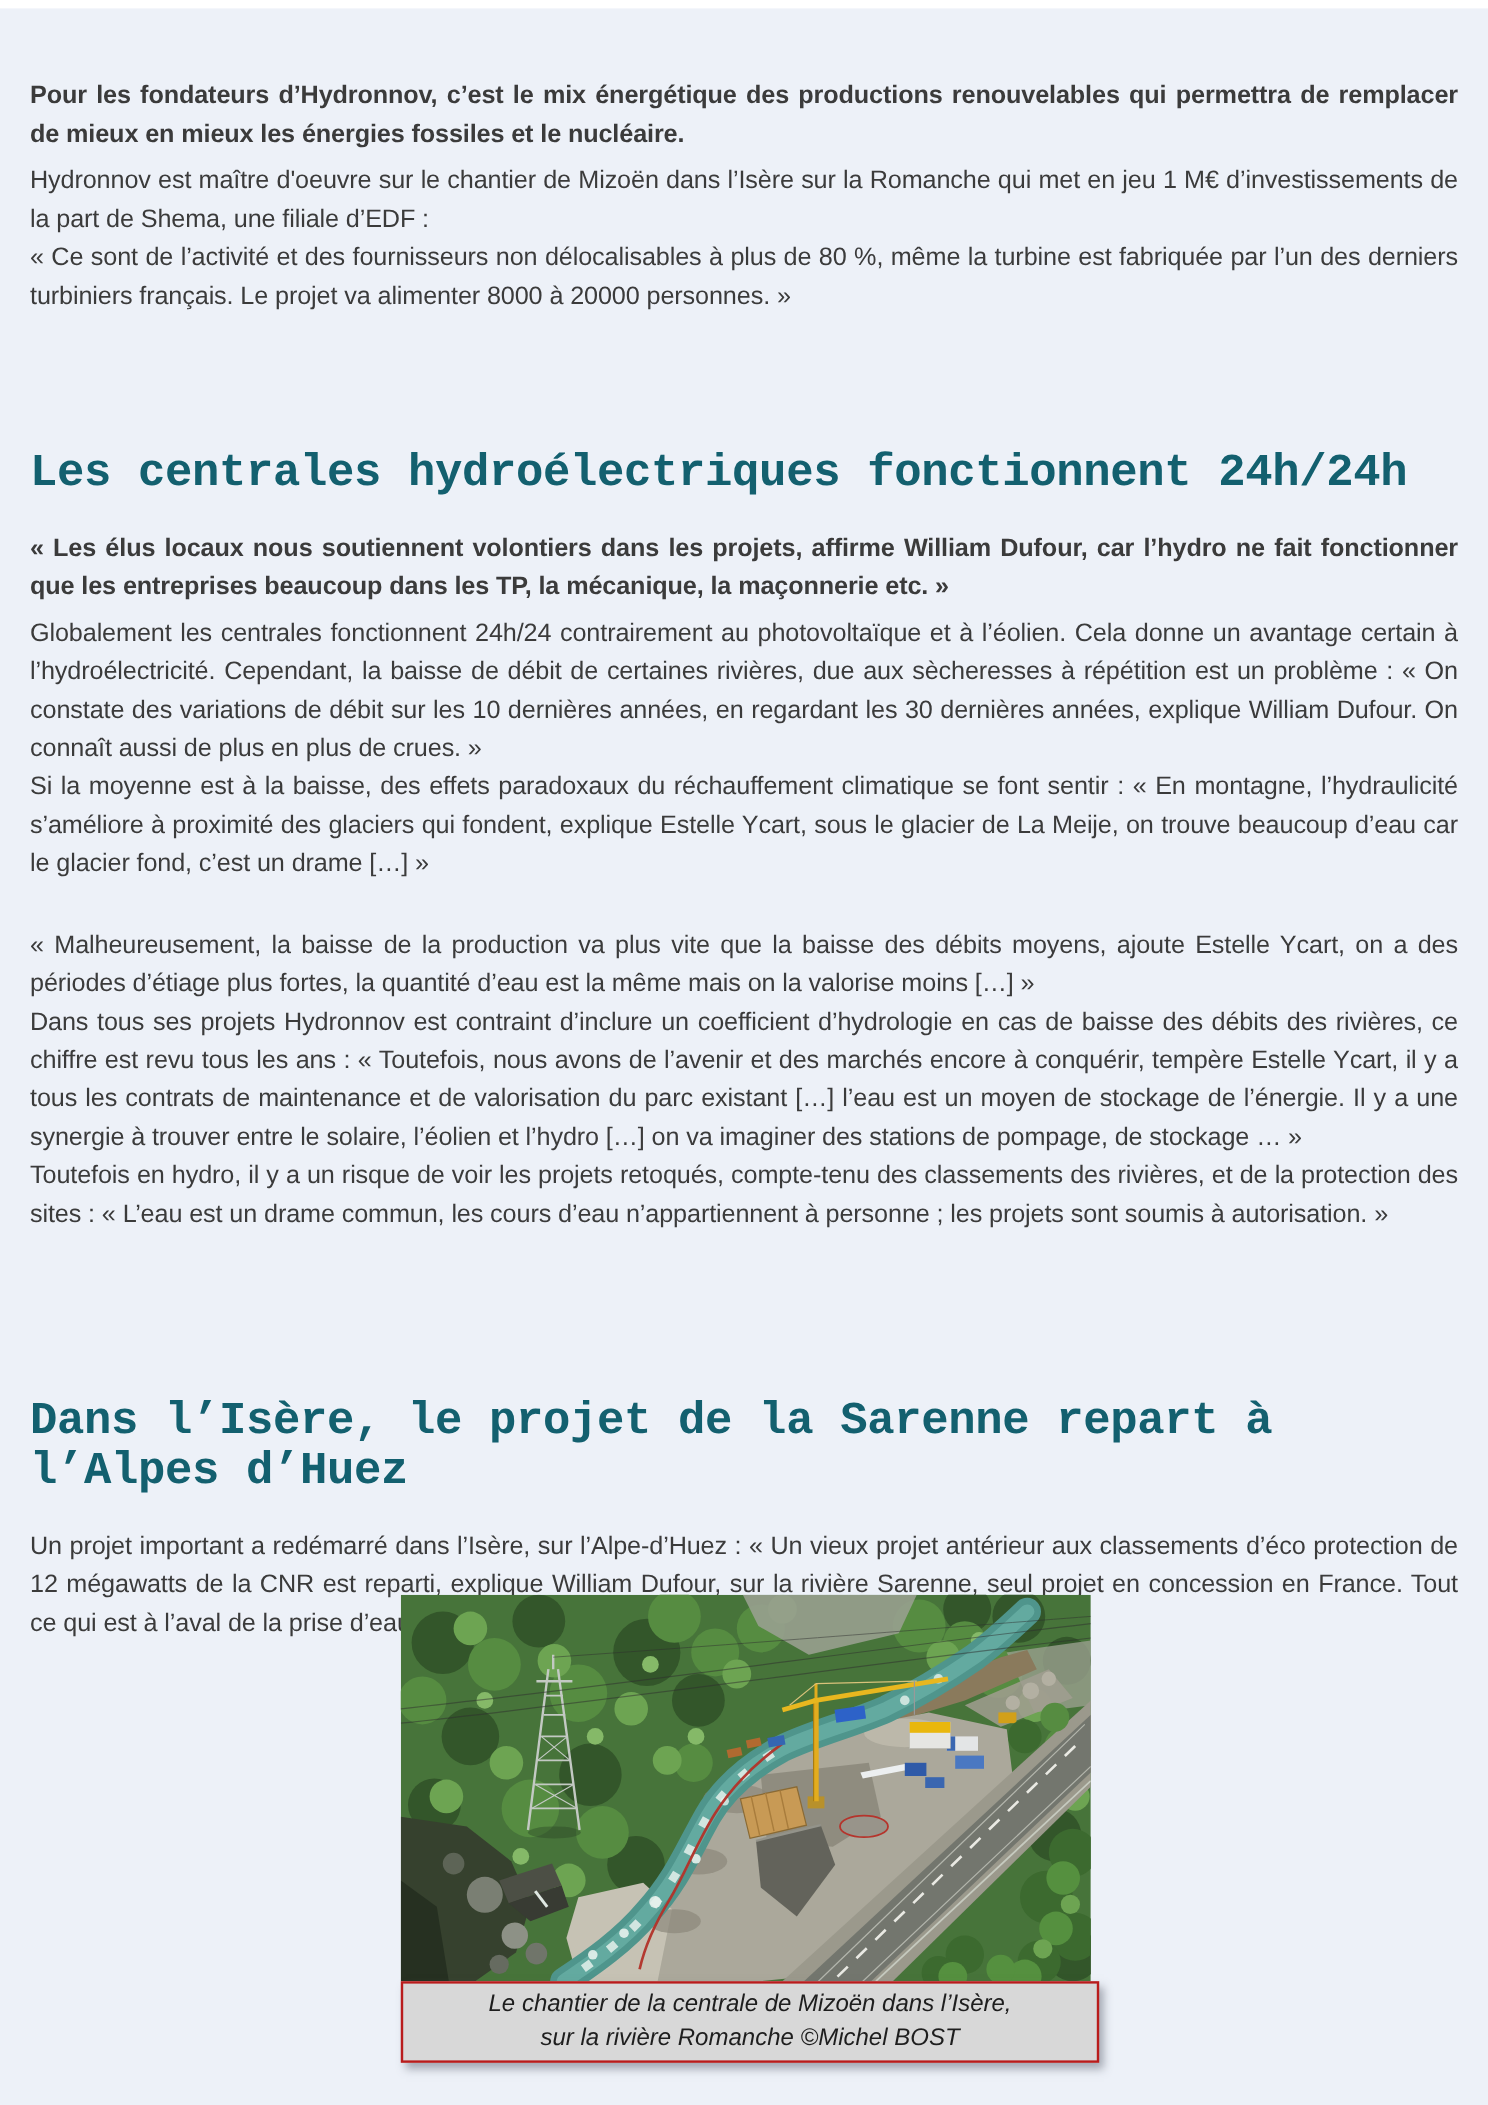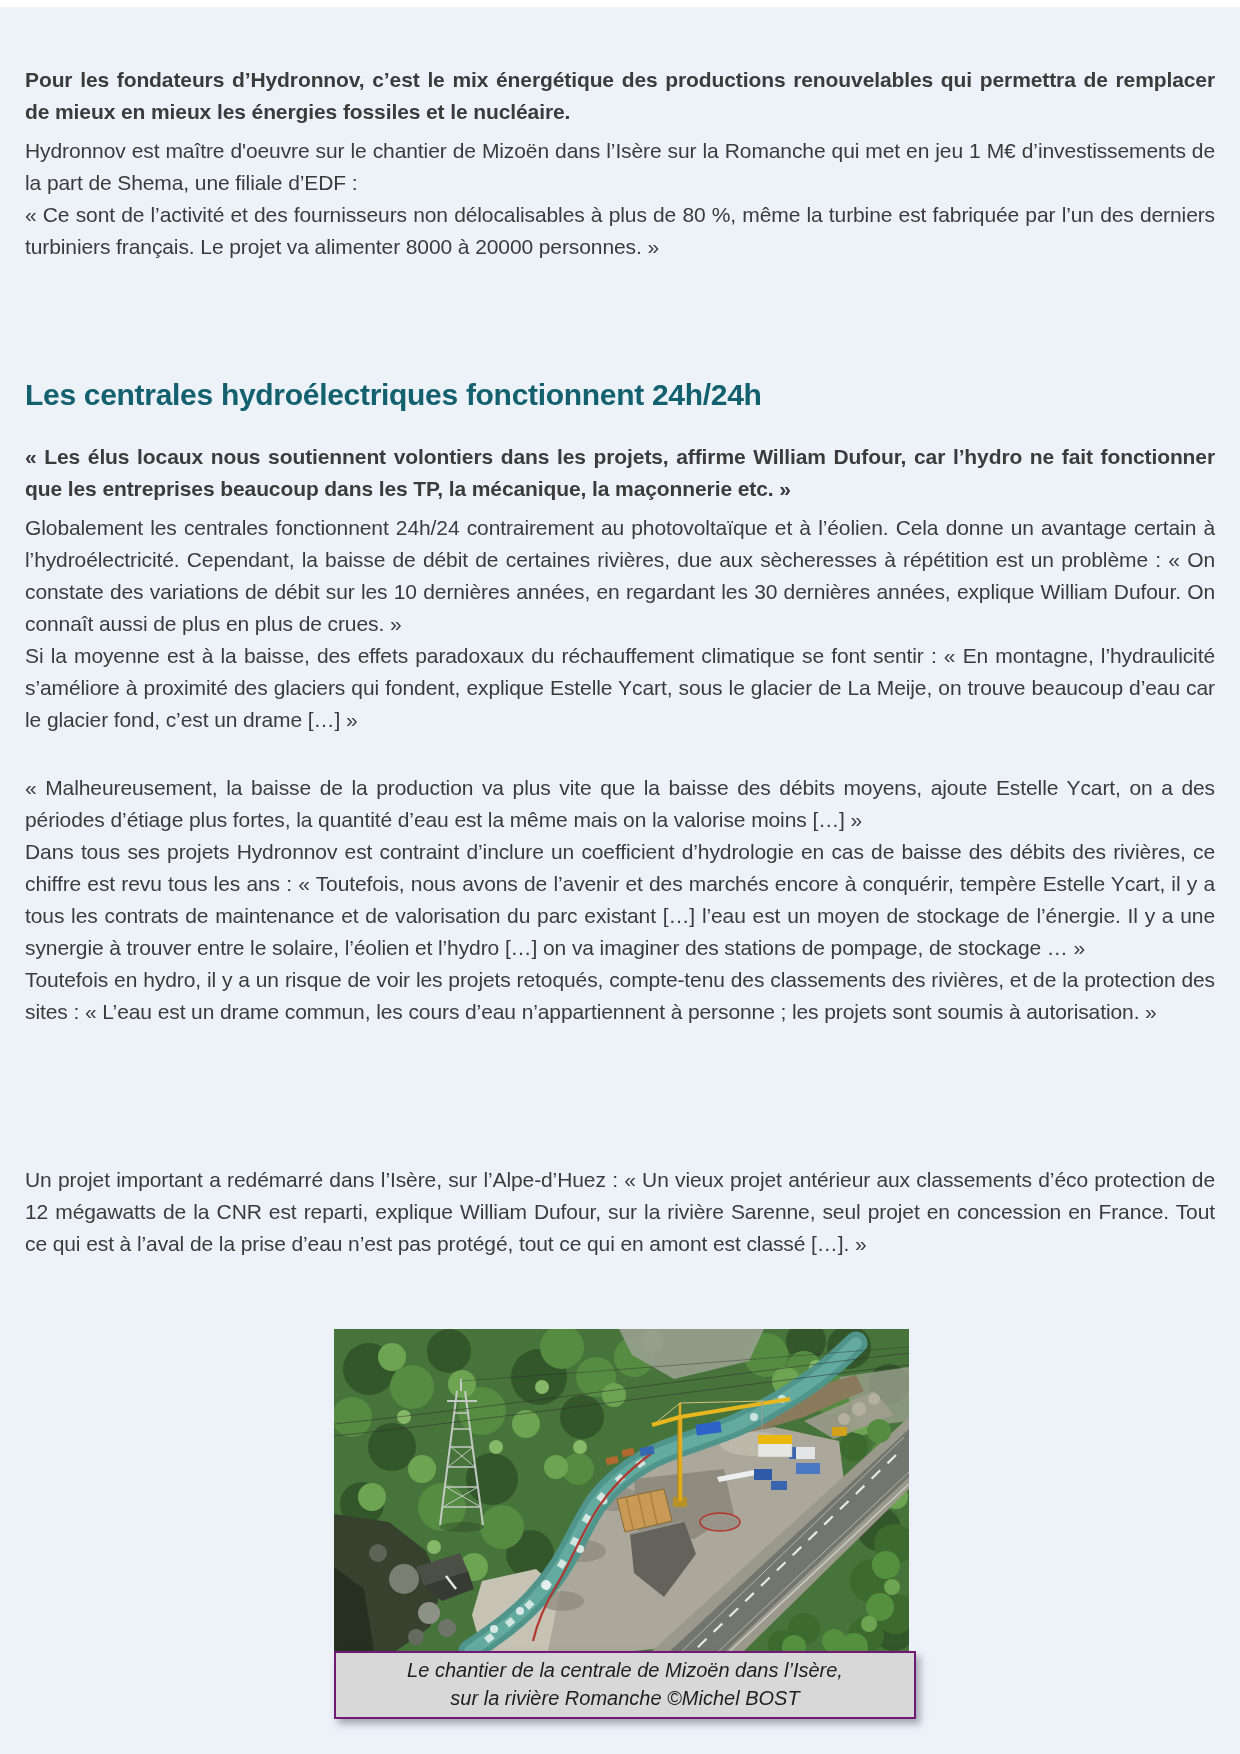--- a/index.html
+++ b/index.html
@@ -7,28 +7,28 @@
     width:1240px;height:1754px;position:relative;overflow:hidden;
     background:#edf1f8;
     font-family:"Liberation Sans","DejaVu Sans",sans-serif;
     color:#3b3b3b;
   }
   .top-strip{position:absolute;top:0;left:0;width:100%;height:7px;background:#ffffff;}
   .block{position:absolute;left:25px;width:1190px;}
   .p{margin:0;font-size:21px;line-height:32px;text-align:justify;letter-spacing:-0.1px;}
   .p.mb{margin-bottom:7px;font-weight:bold;}
   .heading{
-    margin:0 0 25px 0;font-size:30px;line-height:42px;font-weight:bold;
-    color:#13606f;letter-spacing:-0.3px;
+    margin:0 0 25px 0;font-size:38px;line-height:42px;font-weight:bold;
+    color:#13606f;letter-spacing:-0.3px;font-family:Liberation Mono, monospace;
   }
   .photo{position:absolute;left:334px;top:1329px;width:575px;height:322px;margin:0;}
   .photo svg{display:block;width:575px;height:322px;}
   .caption{
     position:absolute;left:334px;top:1651px;width:578px;height:61px;
-    background:#d8d8d8;border:2px solid #701a75;
+    background:#d8d8d8;border:2px solid #b91c1c;
     box-shadow:4px 5px 7px rgba(90,95,110,.5);
     text-align:center;font-style:italic;font-size:20px;line-height:28px;
     color:#1e1e1e;padding-top:3px;
   }
 </style>
 </head>
 <body>
 
 <div class="top-strip"></div>
 
@@ -47,20 +47,21 @@
     <p class="p">Si la moyenne est à la baisse, des effets paradoxaux du réchauffement climatique se font sentir : « En montagne, l’hydraulicité s’améliore à proximité des glaciers qui fondent, explique Estelle Ycart, sous le glacier de La Meije, on trouve beaucoup d’eau car le glacier fond, c’est un drame […] »</p>
   </section>
 
   <section class="block" style="top:772px">
     <p class="p">« Malheureusement, la baisse de la production va plus vite que la baisse des débits moyens, ajoute Estelle Ycart, on a des périodes d’étiage plus fortes, la quantité d’eau est la même mais on la valorise moins […] »</p>
     <p class="p">Dans tous ses projets Hydronnov est contraint d’inclure un coefficient d’hydrologie en cas de baisse des débits des rivières, ce chiffre est revu tous les ans : « Toutefois, nous avons de l’avenir et des marchés encore à conquérir, tempère Estelle Ycart, il y a tous les contrats de maintenance et de valorisation du parc existant […] l’eau est un moyen de stockage de l’énergie. Il y a une synergie à trouver entre le solaire, l’éolien et l’hydro […] on va imaginer des stations de pompage, de stockage … »</p>
     <p class="p">Toutefois en hydro, il y a un risque de voir les projets retoqués, compte-tenu des classements des rivières, et de la protection des sites : « L’eau est un drame commun, les cours d’eau n’appartiennent à personne ; les projets sont soumis à autorisation. »</p>
   </section>
 
   <section class="block" style="top:1164px">
+    <h2 class="heading">Dans l’Isère, le projet de la Sarenne repart à l’Alpes d’Huez</h2>
     <p class="p">Un projet important a redémarré dans l’Isère, sur l’Alpe-d’Huez : « Un vieux projet antérieur aux classements d’éco protection de 12 mégawatts de la CNR est reparti, explique William Dufour, sur la rivière Sarenne, seul projet en concession en France. Tout ce qui est à l’aval de la prise d’eau n’est pas protégé, tout ce qui en amont est classé […]. »</p>
   </section>
 
   <figure class="photo">
     <svg viewBox="0 0 575 322" preserveAspectRatio="none">
       <rect width="575" height="322" fill="#47743a"></rect>
       <g>
         <circle cx="35" cy="40" r="26" fill="#33562a"></circle>
           <circle cx="115" cy="22" r="22" fill="#33562a"></circle>
           <circle cx="205" cy="48" r="28" fill="#33562a"></circle>

